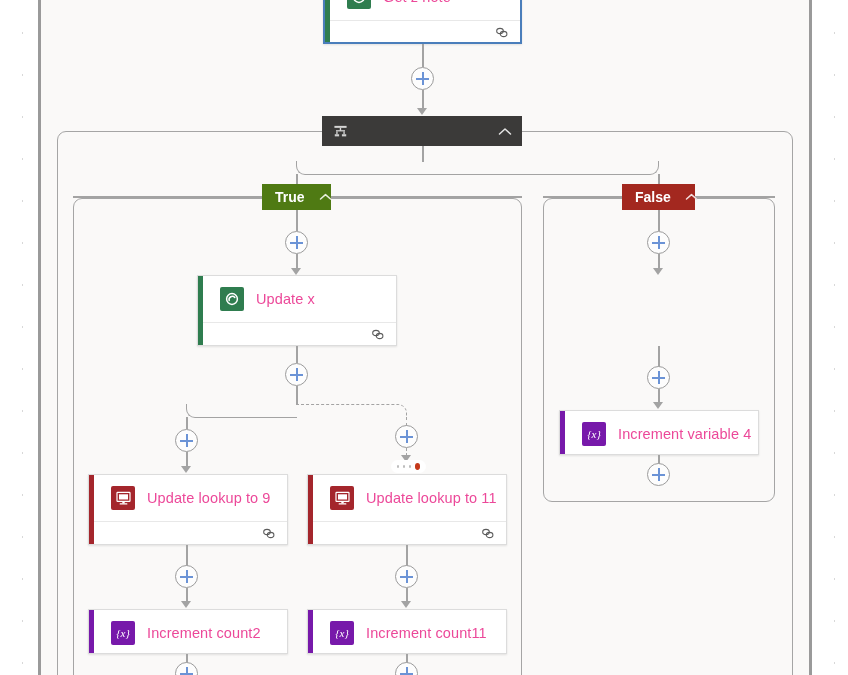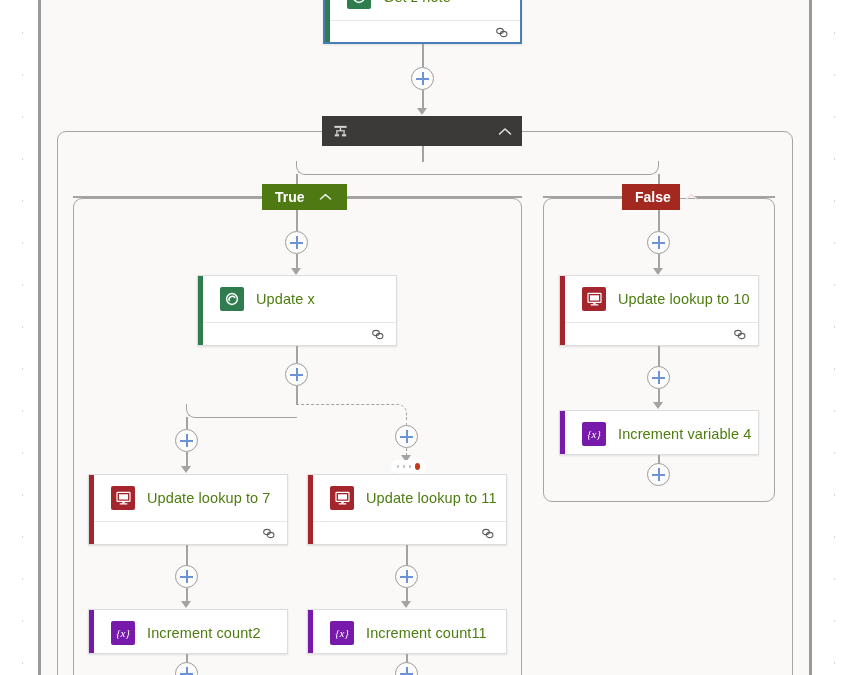--- a/index.html
+++ b/index.html
@@ -130,21 +130,21 @@
     width: 24px; height: 24px;
     border-radius: 2px;
     flex: 0 0 auto;
     display: flex;
     align-items: center;
     justify-content: center;
     margin-right: 12px;
   }
   .card .title {
     font-size: 14.5px;
-    color: #4d7c0f;
+    color: #ec4899;
     letter-spacing: 0.1px;
     white-space: nowrap;
   }
   .card .foot {
     height: 25px;
     display: flex;
     align-items: center;
     justify-content: flex-end;
     padding-right: 11px;
   }
@@ -270,30 +270,30 @@
   <div class="edge v" style="left:296px; top:174px; height:12px;"></div>
 
   <div class="corner br" style="left:422px; top:161px; width:237px; height:14px;"></div>
   <div class="edge v" style="left:658px; top:174px; height:12px;"></div>
 
   <div class="edge h" style="left:73px; top:196px; width:190px;"></div>
   <div class="edge h" style="left:330px; top:196px; width:192px;"></div>
   <div class="edge h" style="left:543px; top:196px; width:79px;"></div>
   <div class="edge h" style="left:695px; top:196px; width:80px;"></div>
 
-  <div class="pill" style="left:262px; top:184px; width:85px; background:#4f7a13;">
+  <div class="pill" style="left:262px; top:184px; width:69px; background:#4f7a13;">
     <span>True</span>
     <span class="chev">
       <svg width="13" height="8" viewBox="0 0 13 8">
         <path d="M1.5 6 L6.5 1.6 L11.5 6" fill="none" stroke="#e8eedd" stroke-width="1.5" stroke-linecap="round" stroke-linejoin="round"></path>
       </svg>
     </span>
   </div>
 
-  <div class="pill" style="left:622px; top:184px; width:58px; background:#a3281f;">
+  <div class="pill" style="left:622px; top:184px; width:73px; background:#a3281f;">
     <span>False</span>
     <span class="chev">
       <svg width="13" height="8" viewBox="0 0 13 8">
         <path d="M1.5 6 L6.5 1.6 L11.5 6" fill="none" stroke="#f2dedd" stroke-width="1.5" stroke-linecap="round" stroke-linejoin="round"></path>
       </svg>
     </span>
   </div>
 
   <div class="edge v" style="left:296px; top:210px; height:21px;"></div>
   <div class="plus" style="left:285px; top:231px;"></div>
@@ -351,21 +351,21 @@
     <div class="accent" style="background:#a4262c;"></div>
     <div class="head">
       <span class="ic" style="background:#a4262c;">
         <svg width="17" height="17" viewBox="0 0 17 17">
           <rect x="2" y="2.4" width="13" height="9" rx="0.6" fill="none" stroke="#ffffff" stroke-width="1.2"></rect>
           <rect x="4" y="4.3" width="9" height="5.2" fill="#ffffff"></rect>
           <rect x="7.3" y="11.4" width="2.4" height="2" fill="#ffffff"></rect>
           <rect x="4.6" y="13.2" width="7.8" height="1.3" rx="0.5" fill="#ffffff"></rect>
         </svg>
       </span>
-      <span class="title">Update lookup to 7</span>
+      <span class="title">Update lookup to 9</span>
     </div>
     <div class="foot">
       <span>
         <svg width="14" height="13" viewBox="0 0 14 13">
           <ellipse cx="5" cy="5" rx="3.3" ry="2.6" fill="none" stroke="#5c5c5c" stroke-width="1.1"></ellipse>
           <ellipse cx="8.6" cy="8" rx="3.3" ry="2.6" fill="none" stroke="#5c5c5c" stroke-width="1.1"></ellipse>
         </svg>
       </span>
     </div>
   </div>
@@ -430,42 +430,20 @@
   <div class="edge v" style="left:186px; top:654px; height:9px;"></div>
   <div class="plus" style="left:175px; top:662px;"></div>
   <div class="edge v" style="left:406px; top:654px; height:9px;"></div>
   <div class="plus" style="left:395px; top:662px;"></div>
 
   <div class="edge v" style="left:658px; top:210px; height:21px;"></div>
   <div class="plus" style="left:647px; top:231px;"></div>
   <div class="edge v" style="left:658px; top:254px; height:16px;"></div>
   <div class="arrow" style="left:653px; top:268px;"></div>
 
-  <div class="card has-footer" style="left:559px; top:275px; width:200px; height:71px;">
-    <div class="accent" style="background:#a4262c;"></div>
-    <div class="head">
-      <span class="ic" style="background:#a4262c;">
-        <svg width="17" height="17" viewBox="0 0 17 17">
-          <rect x="2" y="2.4" width="13" height="9" rx="0.6" fill="none" stroke="#ffffff" stroke-width="1.2"></rect>
-          <rect x="4" y="4.3" width="9" height="5.2" fill="#ffffff"></rect>
-          <rect x="7.3" y="11.4" width="2.4" height="2" fill="#ffffff"></rect>
-          <rect x="4.6" y="13.2" width="7.8" height="1.3" rx="0.5" fill="#ffffff"></rect>
-        </svg>
-      </span>
-      <span class="title">Update lookup to 10</span>
-    </div>
-    <div class="foot">
-      <span>
-        <svg width="14" height="13" viewBox="0 0 14 13">
-          <ellipse cx="5" cy="5" rx="3.3" ry="2.6" fill="none" stroke="#5c5c5c" stroke-width="1.1"></ellipse>
-          <ellipse cx="8.6" cy="8" rx="3.3" ry="2.6" fill="none" stroke="#5c5c5c" stroke-width="1.1"></ellipse>
-        </svg>
-      </span>
-    </div>
-  </div>
 
   <div class="edge v" style="left:658px; top:346px; height:21px;"></div>
   <div class="plus" style="left:647px; top:366px;"></div>
   <div class="edge v" style="left:658px; top:389px; height:15px;"></div>
   <div class="arrow" style="left:653px; top:402px;"></div>
 
   <div class="card" style="left:559px; top:410px; width:200px; height:45px;">
     <div class="accent" style="background:#7719aa;"></div>
     <div class="head">
       <span class="ic" style="background:#7719aa;">

